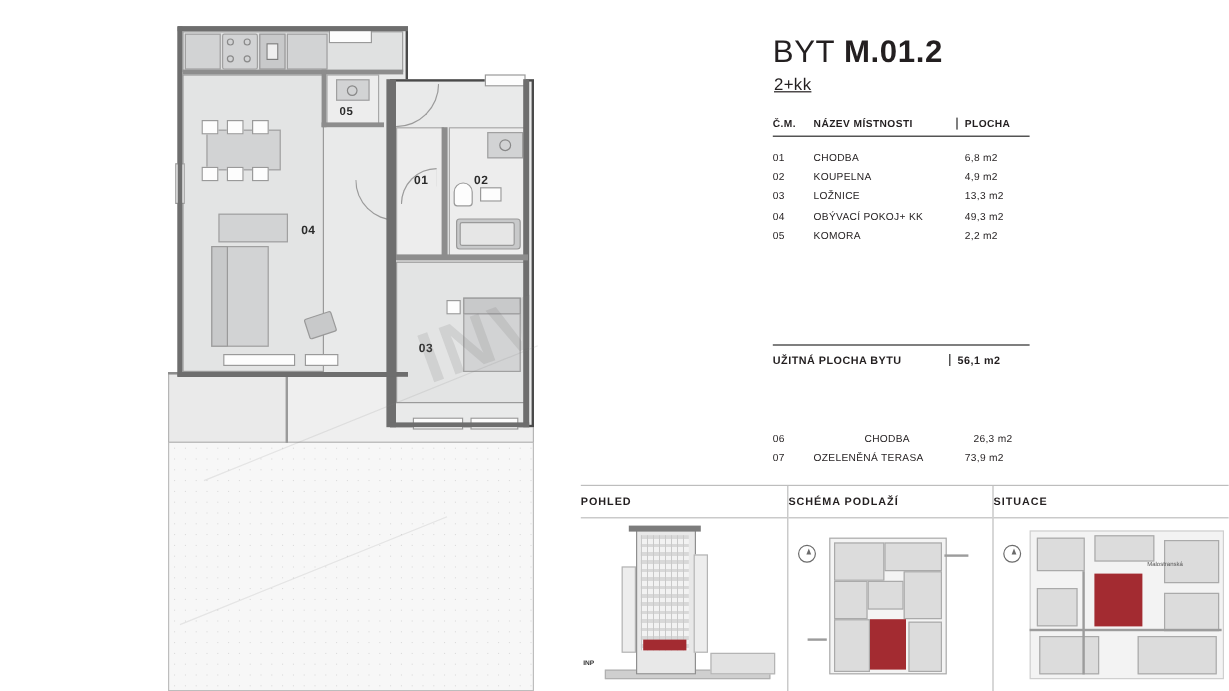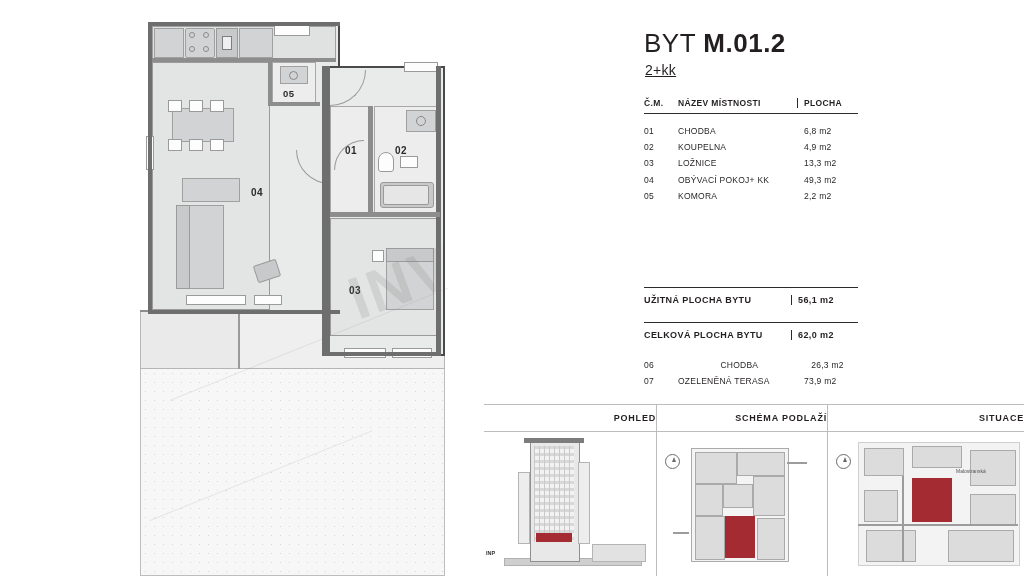--- a/index.html
+++ b/index.html
@@ -104,21 +104,21 @@
   .sumrow .sl { flex:1; }
   .sumrow .sv { width:60px; border-left:1px solid #2b2b2b; padding-left:6px; font-weight:700;}
 
   
   #bottom {
     position:absolute; left:484px; top:404px; width:540px; height:172px;
     border-top:1px solid #bdbdbd;
   }
   .bcol { position:absolute; top:0; height:172px; box-sizing:border-box; }
   .bcol .bt {
-    height:26px; line-height:26px; text-align:right;
+    height:26px; line-height:26px; text-align:left;
     font-size:9px; font-weight:700; letter-spacing:.8px;
     border-bottom:1px solid #bdbdbd;
   }
   .bbody { position:relative; height:146px; overflow:hidden; }
   .divv { position:absolute; top:0; width:1px; height:172px; background:#bdbdbd; }
   .northmark {
     position:absolute; width:13px; height:13px; border-radius:50%;
     border:1px solid #6b6b6b;
   }
   .northmark:after{
@@ -266,24 +266,20 @@
     <div class="rowr">
       <div class="c1">05</div>
       <div class="c2">KOMORA</div>
       <div class="c3">2,2 m2</div>
     </div>
   </div>
 
   <div class="sumrow" style="top:287px;">
     <div class="sl">UŽITNÁ PLOCHA BYTU</div>
     <div class="sv">56,1 m2</div>
-  </div>
-  <div class="sumrow" style="top:322px;">
-    <div class="sl">CELKOVÁ PLOCHA BYTU</div>
-    <div class="sv">62,0 m2</div>
   </div>
 
   <div class="tbl" style="top:356px;">
     <div class="rowr" style="padding-top:4px;gap:47px;">
       <div class="c1">06</div>
       <div class="c2">CHODBA</div>
       <div class="c3">26,3 m2</div>
     </div>
     <div class="rowr">
       <div class="c1">07</div>

